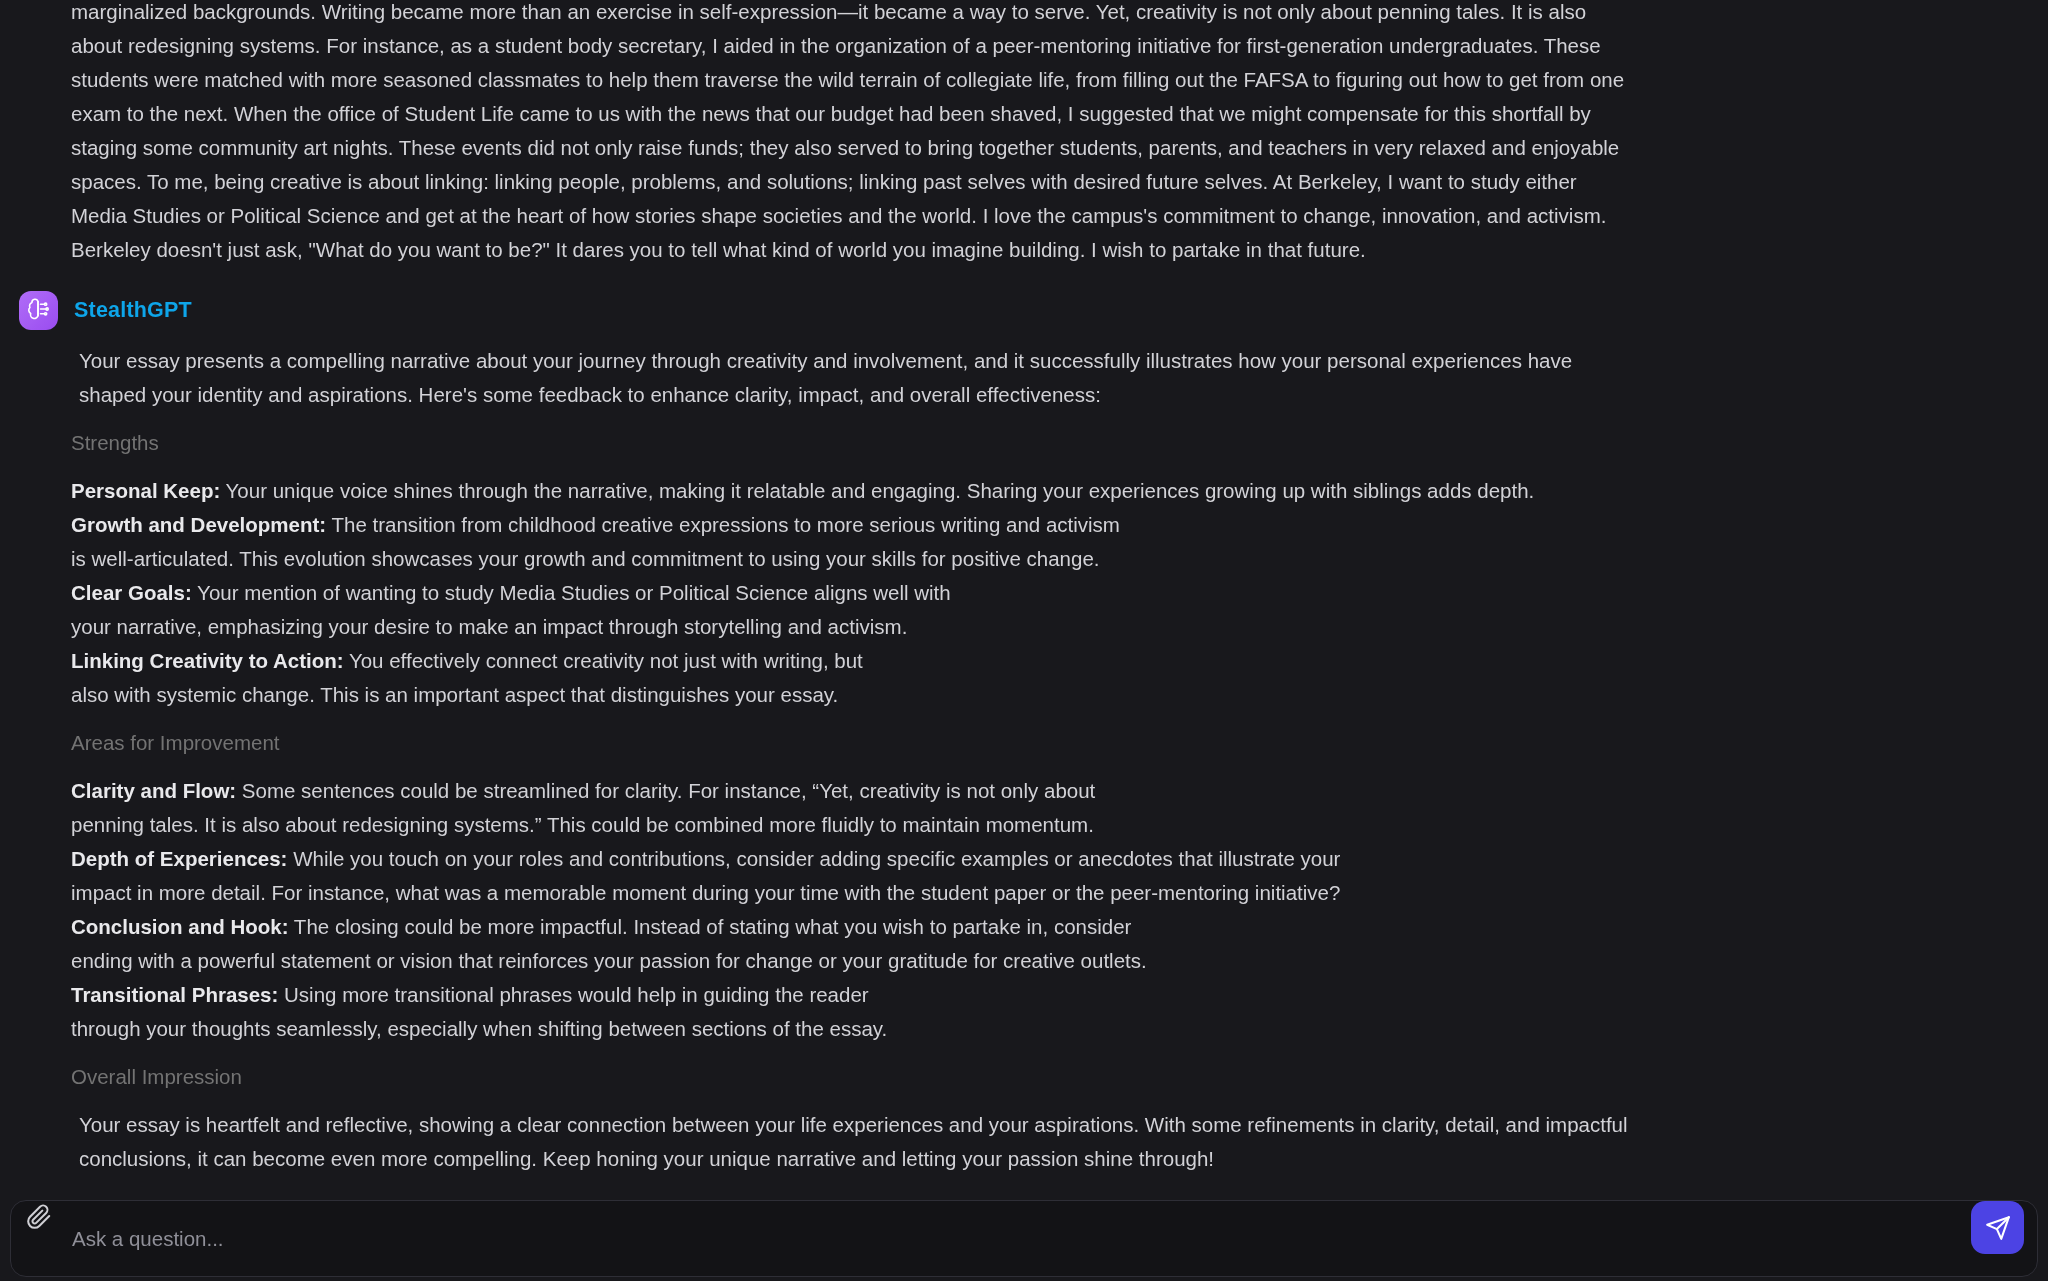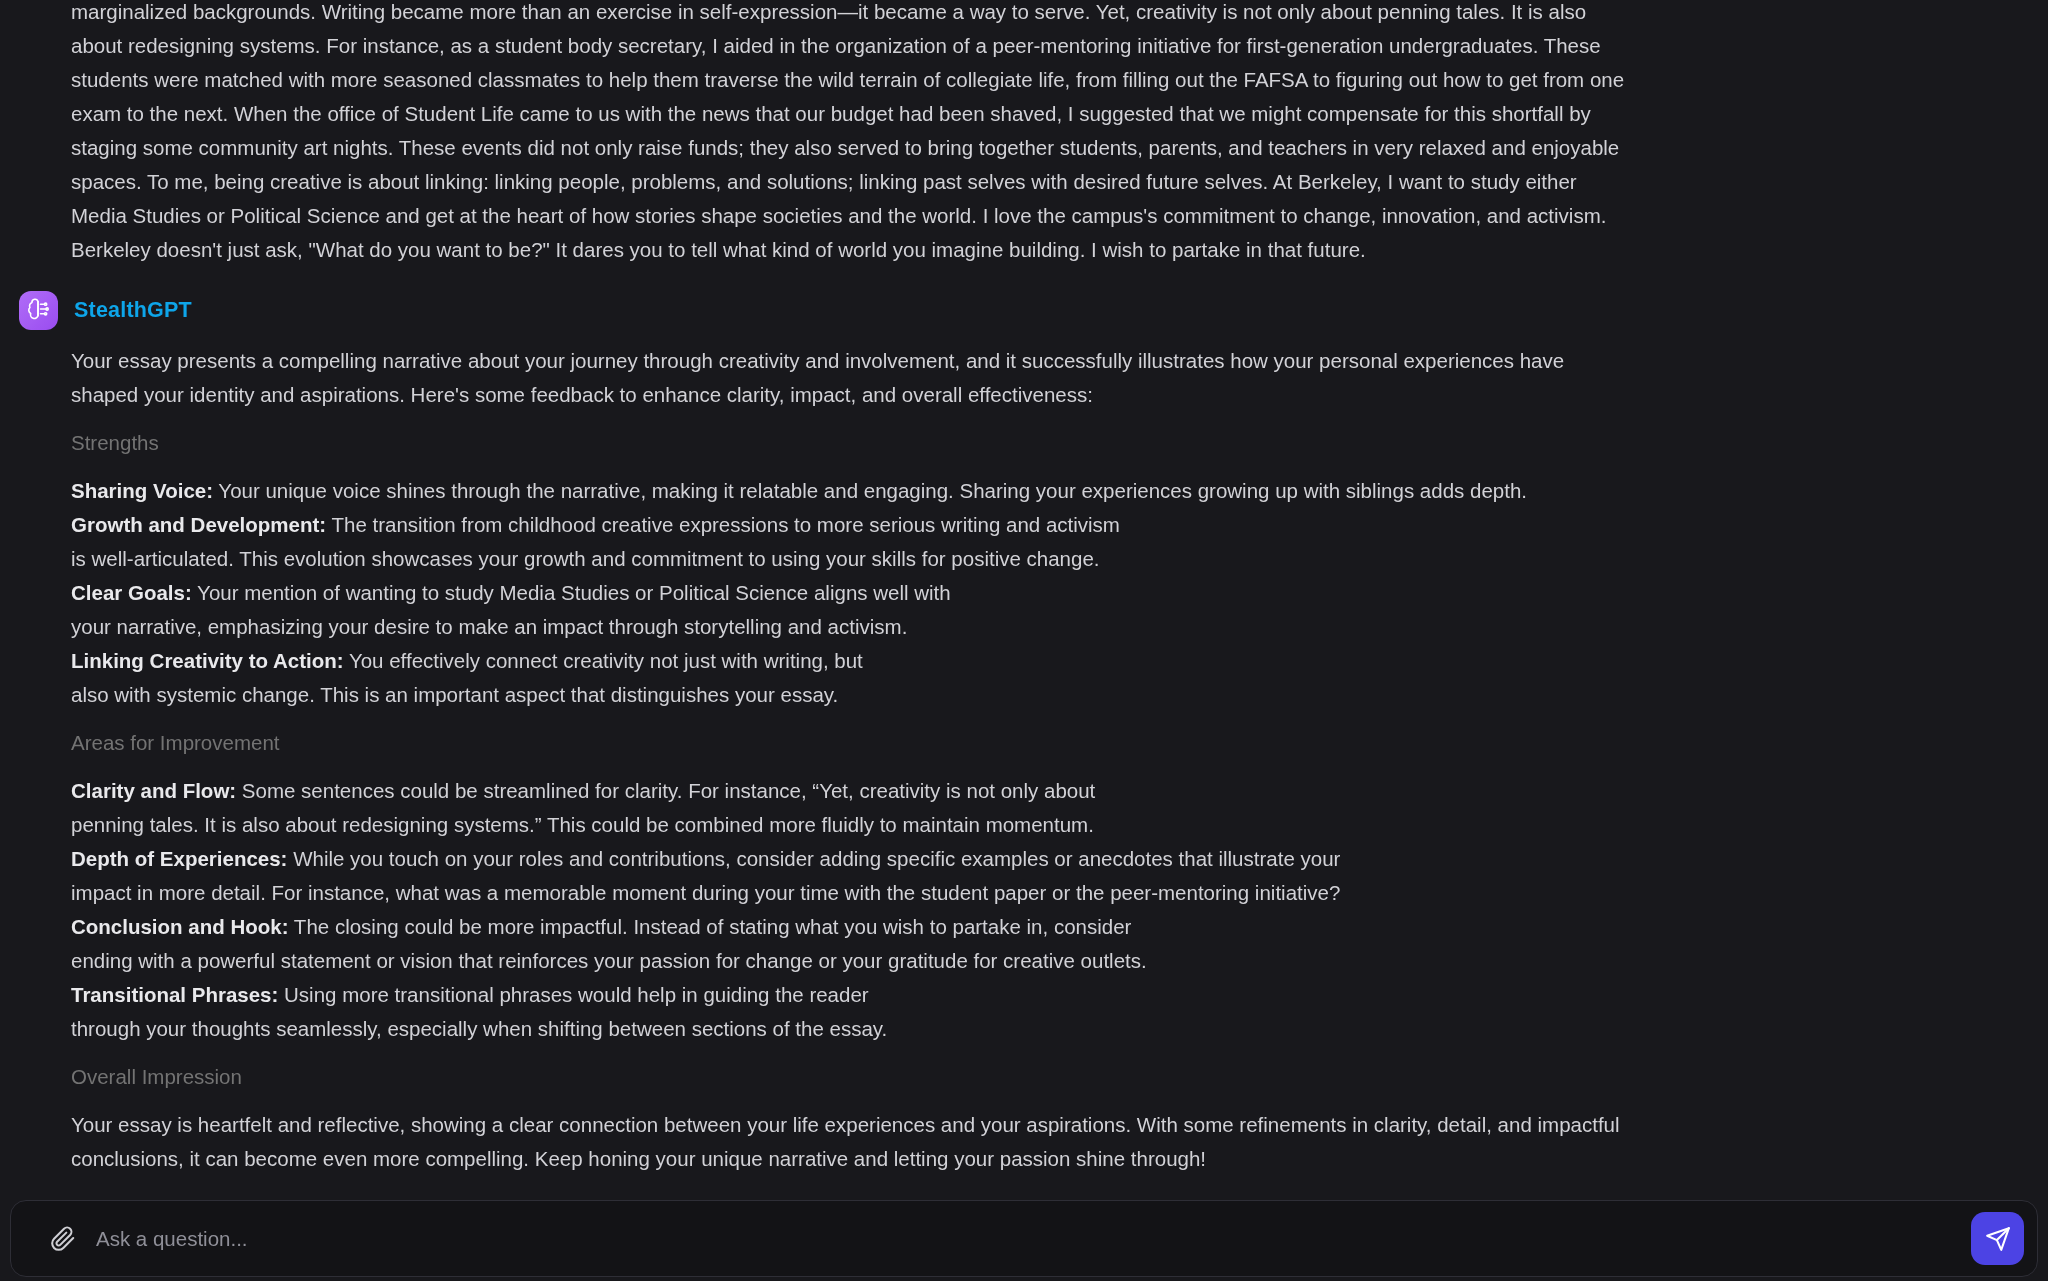--- a/index.html
+++ b/index.html
@@ -36,31 +36,31 @@
   .humanize {
     margin-left:auto; display:flex; align-items:center; gap:10px;
     background:#E8860D; border:none; cursor:pointer;
     color:#ffffff; font-family:inherit; font-weight:700; font-size:19.5px;
     padding:10px 19px; border-radius:10px; height:45px;
   }
   .humanize svg { width:23px; height:23px; }
 
   
   .body { position:absolute; top:344px; left:71px; right:44px; font-size:20.5px; line-height:34px; }
-  .para { white-space:pre-wrap; margin:0 0 14px 0; }
+  .para { white-space:pre-wrap; margin:0 0 14px 8px; }
   .heading { margin:0 0 14px 0; color:#737373; }
   .items { margin:0 0 14px 0; }
   .item { white-space:pre-wrap; }
   .item strong, .para strong { color:#e9e9ec; font-weight:700; }
 
   
   .composer {
     position:absolute; left:10px; right:10px; top:1200px; height:77px;
     background:#131316; border:1.5px solid #2e2e36; border-radius:16px;
-    display:flex; align-items:center; padding:0 13px 0 36px;
+    display:flex; padding:0 13px 0 12px;
   }
   .clip { display:flex; align-items:center; justify-content:center; width:32px; height:32px; cursor:pointer; }
   .clip svg { width:26px; height:26px; }
   .question-input {
     flex:1; margin-left:17px; background:transparent; border:none; outline:none;
     font-family:inherit; font-size:20.5px; color:#d2d2d7;
   }
   .question-input::placeholder { color:#8f8f98; opacity:1; }
   .send {
     width:53px; height:53px; flex:0 0 auto; border:none; cursor:pointer;
@@ -100,21 +100,21 @@
     </div>
     <div class="name">StealthGPT</div>
   </div>
 
   <div class="body">
     <p class="para">Your essay presents a compelling narrative about your journey through creativity and involvement, and it successfully illustrates how your personal experiences have
 shaped your identity and aspirations. Here's some feedback to enhance clarity, impact, and overall effectiveness:</p>
 
     <div class="heading">Strengths</div>
     <div class="items">
-      <div class="item"><strong>Sharing Voice:</strong><span> Your unique voice shines through the narrative, making it relatable and engaging. Sharing your experiences growing up with siblings adds depth.</span></div>
+      <div class="item"><strong>Personal Keep:</strong><span> Your unique voice shines through the narrative, making it relatable and engaging. Sharing your experiences growing up with siblings adds depth.</span></div>
       <div class="item"><strong>Growth and Development:</strong><span> The transition from childhood creative expressions to more serious writing and activism
 is well-articulated. This evolution showcases your growth and commitment to using your skills for positive change.</span></div>
       <div class="item"><strong>Clear Goals:</strong><span> Your mention of wanting to study Media Studies or Political Science aligns well with
 your narrative, emphasizing your desire to make an impact through storytelling and activism.</span></div>
       <div class="item"><strong>Linking Creativity to Action:</strong><span> You effectively connect creativity not just with writing, but
 also with systemic change. This is an important aspect that distinguishes your essay.</span></div>
     </div>
 
     <div class="heading">Areas for Improvement</div>
     <div class="items">

